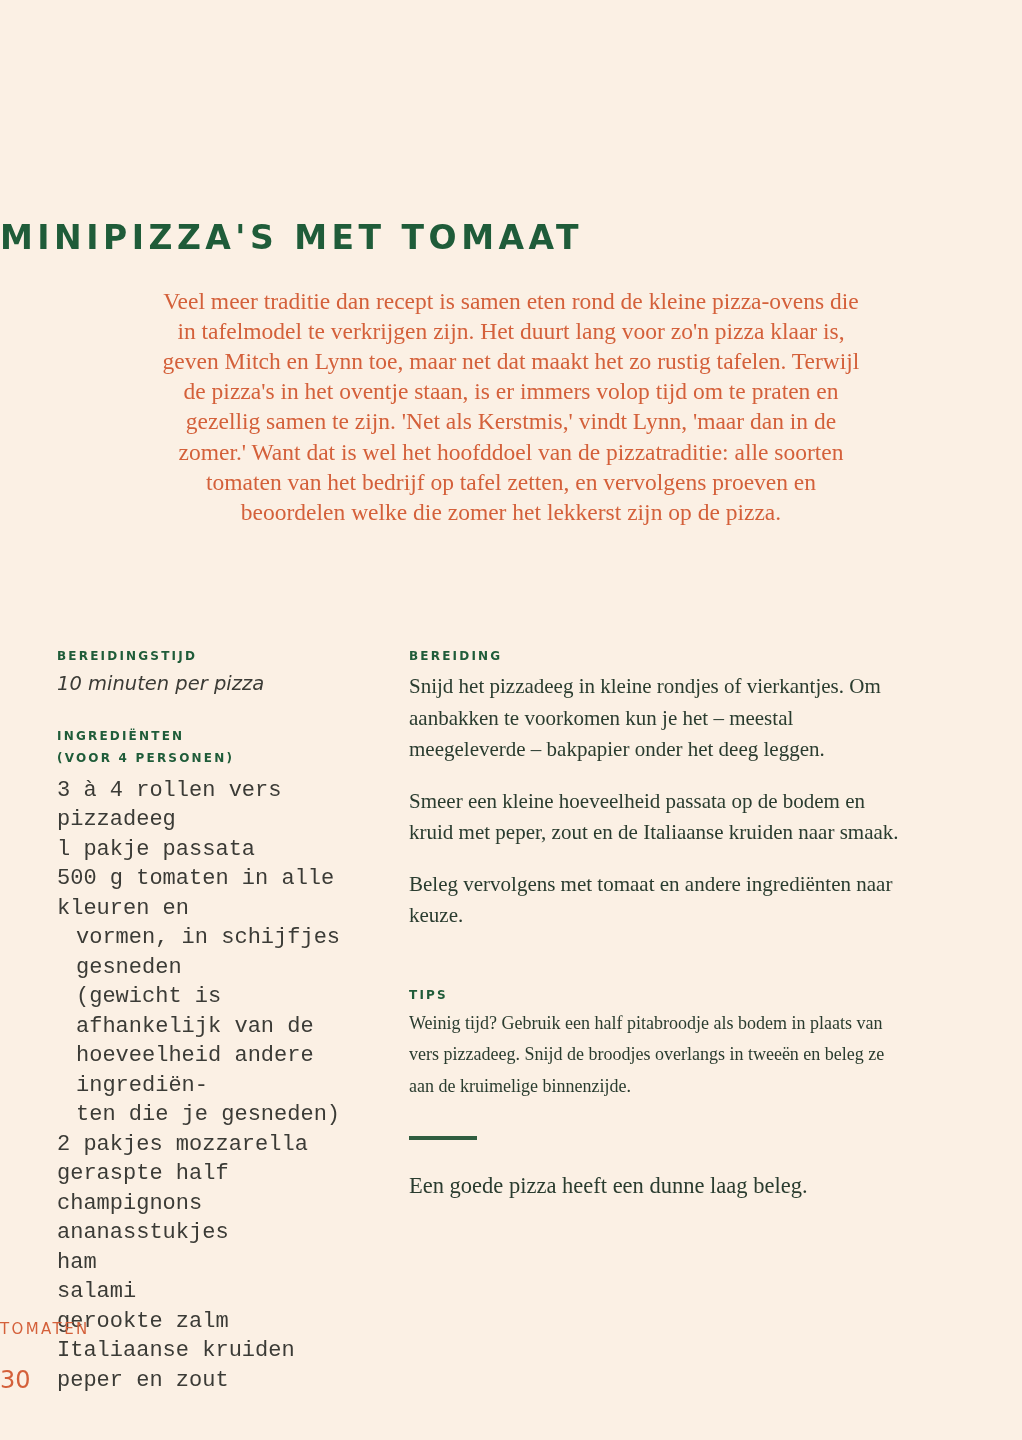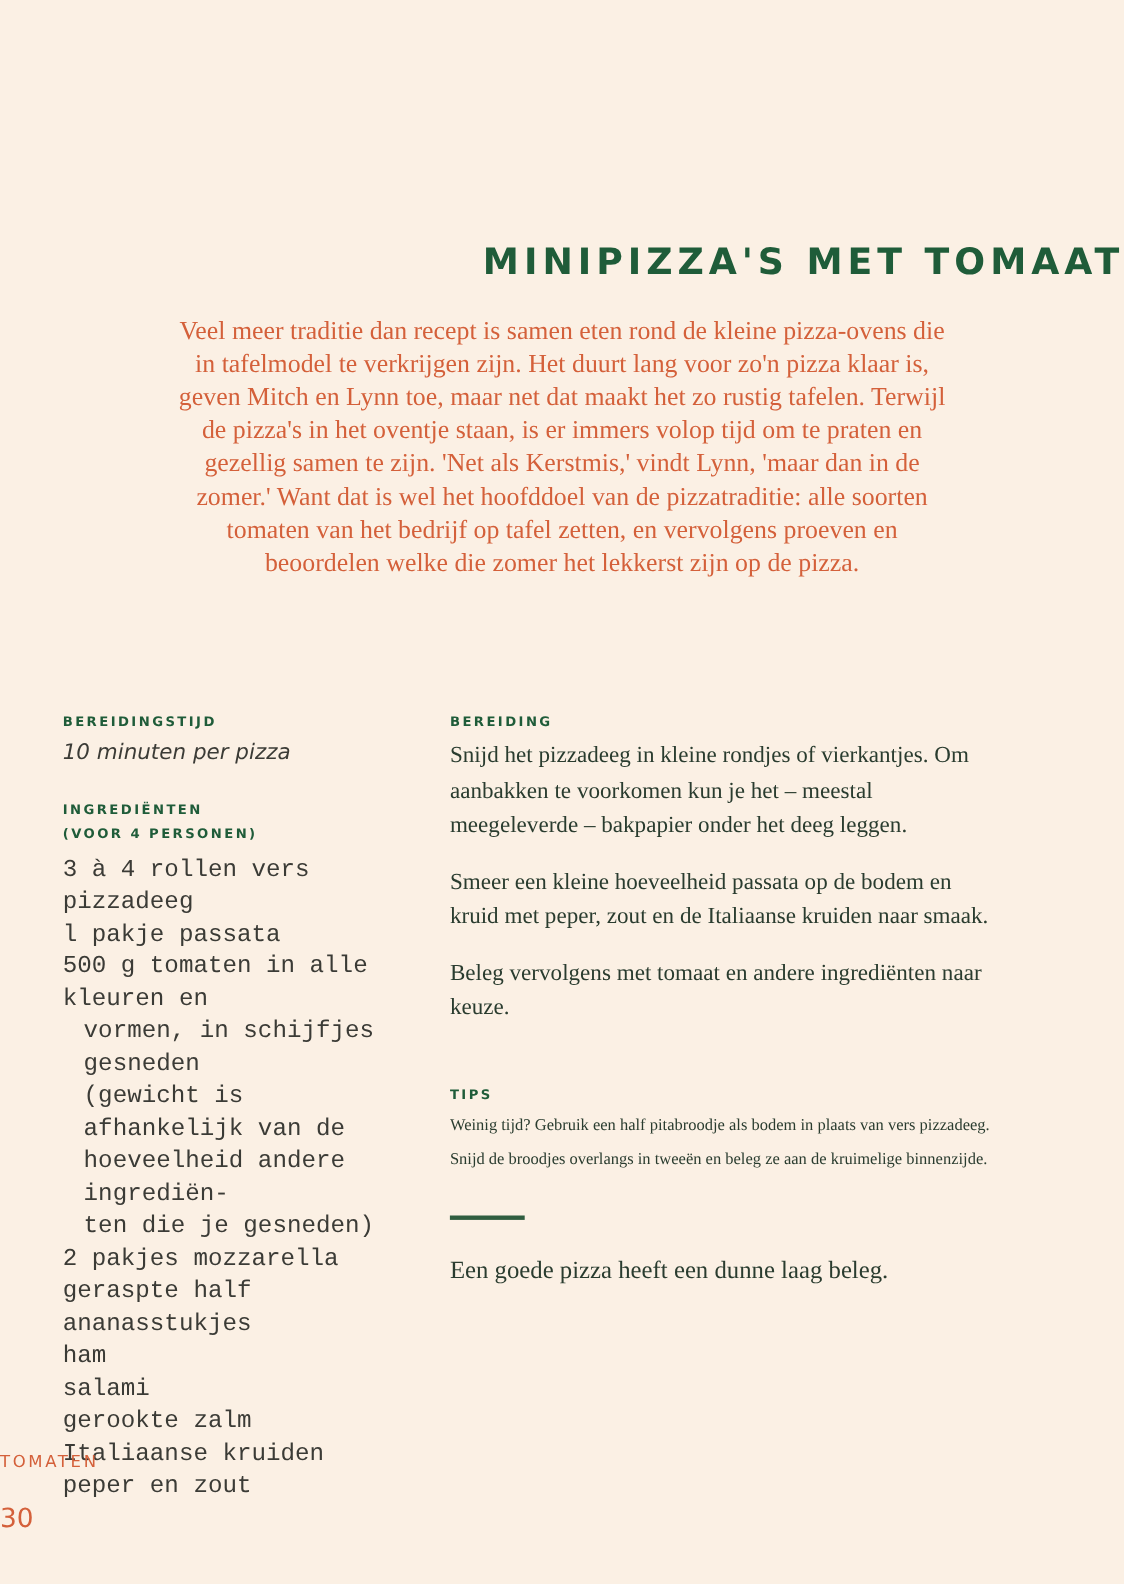--- a/index.html
+++ b/index.html
@@ -22,21 +22,21 @@
     height: 1440px;
     box-sizing: border-box;
   }
 
   
   .title {
     position: absolute;
     top: 196px;
     left: 0;
     width: 1022px;
-    text-align: right;
+    text-align: left;
     font-family: "DejaVu Sans", sans-serif;
     font-weight: bold;
     font-size: 33px;
     letter-spacing: 4.5px;
     color: #1f5c39;
     text-transform: uppercase;
   }
 
   
   .intro {
@@ -114,21 +114,21 @@
   }
   .body-p.first {
     margin-top: 4px;
   }
 
   .tips-head {
     margin-top: 52px;
   }
   .tips-body {
     font-family: "Liberation Serif", serif;
-    font-size: 15px;
+    font-size: 18px;
     line-height: 31.5px;
     color: #2a3c2f;
     margin: 2px 0 0 0;
   }
 
   .rule {
     width: 68px;
     height: 4px;
     background: #2f5d3f;
     margin: 34px 0 30px 0;
@@ -190,20 +190,21 @@
       <ul class="ingredients" id="ingredients-list">
           <li>3 à 4 rollen vers pizzadeeg</li>
           <li>l pakje passata</li>
           <li>500 g tomaten in alle kleuren en</li>
           <li class="cont">vormen, in schijfjes gesneden</li>
           <li class="cont">(gewicht is afhankelijk van de</li>
           <li class="cont">hoeveelheid andere ingrediën-</li>
           <li class="cont">ten die je gesneden)</li>
           <li>2 pakjes mozzarella</li>
           <li>geraspte half</li>
+          <li>champignons</li>
           <li>ananasstukjes</li>
           <li>ham</li>
           <li>salami</li>
           <li>gerookte zalm</li>
           <li>Italiaanse kruiden</li>
           <li>peper en zout</li>
         </ul>
     </div>
 
   </div>

